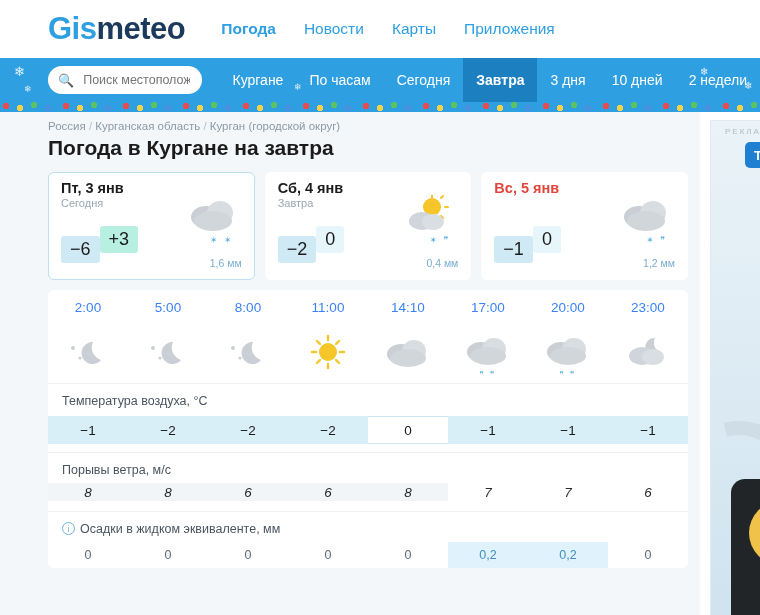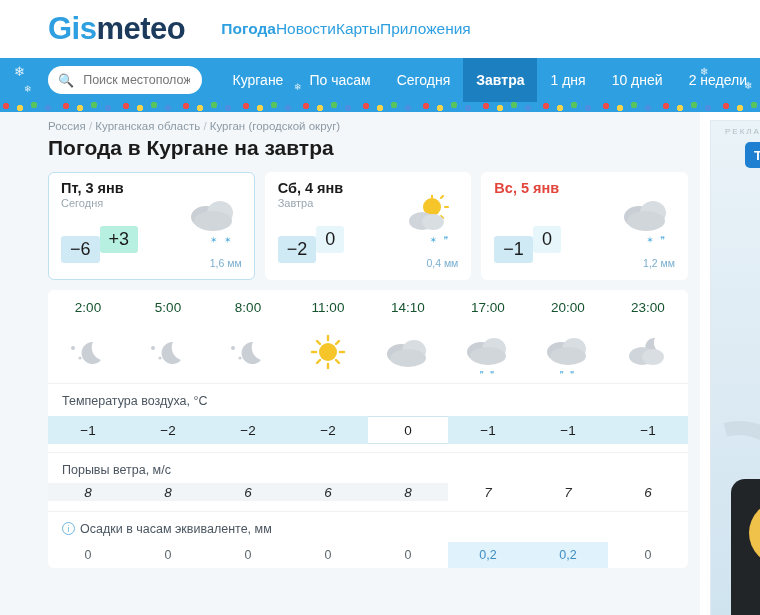--- a/index.html
+++ b/index.html
@@ -12,21 +12,21 @@
   }
 
   
   .header {
     height:58px; background:#ffffff; display:flex; align-items:center;
     padding-left:48px; position:relative; z-index:5;
   }
   .logo { font-size:31px; font-weight:bold; letter-spacing:-0.5px; }
   .logo .gis { color:#2e9fe0; }
   .logo .meteo { color:#1b3a5c; }
-  .topnav { display:flex; align-items:center; margin-left:36px; }
+  .topnav { display:flex; align-items:center; margin-left:36px; gap:28px; }
   .topnav a {
     font-size:15.5px; color:#2e9fe0; text-decoration:none; white-space:nowrap;
   }
   .topnav a.active { font-weight:bold; }
 
   
   .bluebar {
     height:44px; background:#2e9fe0; display:flex; align-items:center;
     padding-left:48px; position:relative;
   }
@@ -92,21 +92,21 @@
   .t-zero { background:#e7f6fb; }
   .card .precip { position:absolute; right:12px; bottom:10px; font-size:10.5px; color:#7aaed0; }
   .card .pdrops { position:absolute; right:20px; bottom:34px; font-size:9px; color:#58b0e0; letter-spacing:2px; }
 
   
   .hourly {
     margin-top:10px; width:640px; background:#ffffff; border-radius:6px;
     padding:10px 0 0 0;
   }
   .hrow { display:flex; }
-  .hcell { flex:1; text-align:center; font-size:13.5px; color:#14532d; }
+  .hcell { flex:1; text-align:center; font-size:13.5px; color:#3b82f6; }
   .hicons { display:flex; margin-top:6px; height:62px; }
   .hicon { flex:1; display:flex; align-items:center; justify-content:center; position:relative; }
   .hdrops { position:absolute; bottom:4px; font-size:8px; color:#58b0e0; letter-spacing:2px; }
 
   .sect-label {
     font-size:12.5px; color:#4a5560; padding:10px 0 6px 14px;
     border-top:1px solid #eef2f5;
   }
   .sect-label .info {
     display:inline-block; width:13px; height:13px; border-radius:50%;
@@ -187,21 +187,21 @@
   <div class="searchbox">
     <span class="si">🔍</span>
     <input type="text" placeholder="Поиск местоположения" style="">
   </div>
 
   <div class="tabs">
     <a href="#">Кургане</a>
     <a href="#">По часам</a>
     <a href="#">Сегодня</a>
     <a href="#" class="active">Завтра</a>
-    <a href="#">1 дня</a>
+    <a href="#">3 дня</a>
     <a href="#">10 дней</a>
     <a href="#">2 недели</a>
   </div>
 </div>
 <div class="garland"></div>
 
 <div class="page">
   <div class="content">
 
     <div class="breadcrumb">
@@ -379,21 +379,21 @@
         <div class="wc shade">8</div>
         <div class="wc shade">6</div>
         <div class="wc shade">6</div>
         <div class="wc shade">8</div>
         <div class="wc">7</div>
         <div class="wc">7</div>
         <div class="wc">6</div>
       </div>
 
       <div class="sect-label">
-        <span class="info">i</span><span>Осадки в часам эквиваленте, мм</span>
+        <span class="info">i</span><span>Осадки в жидком эквиваленте, мм</span>
       </div>
       <div class="precbar">
         <div class="pc">0</div>
         <div class="pc">0</div>
         <div class="pc">0</div>
         <div class="pc">0</div>
         <div class="pc">0</div>
         <div class="pc hl">0,2</div>
         <div class="pc hl">0,2</div>
         <div class="pc">0</div>

